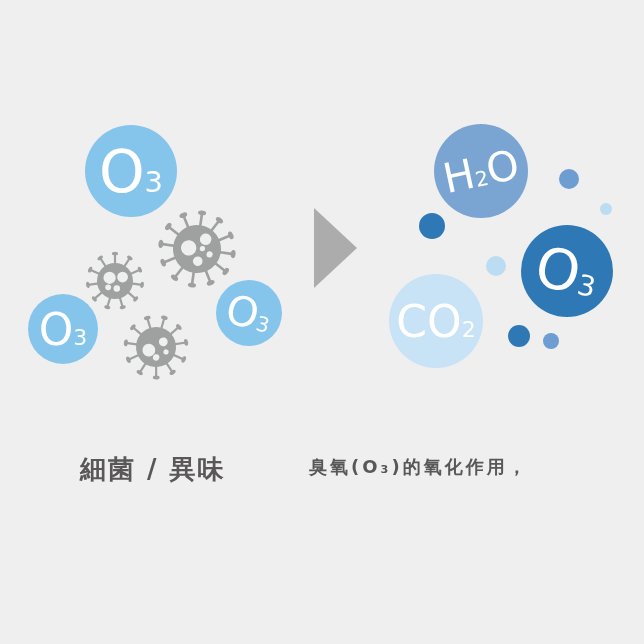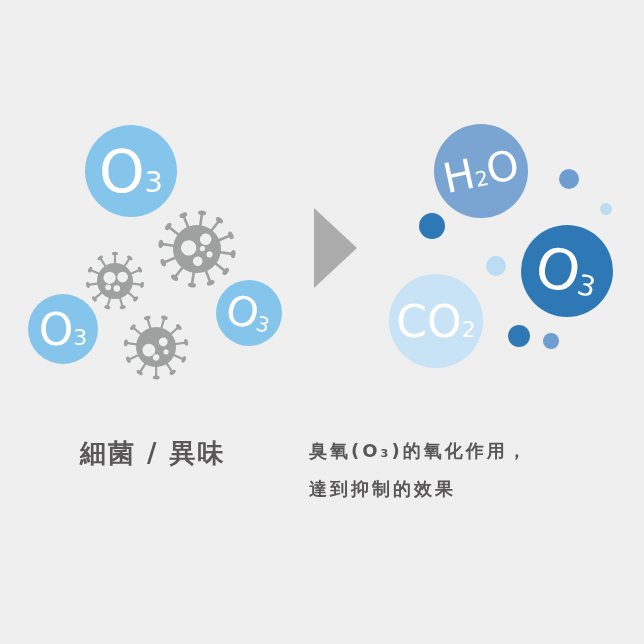--- a/index.html
+++ b/index.html
@@ -24,20 +24,21 @@
     position: absolute;
     left: 0;
     top: 0;
     display: block;
   }
   .caption {
     position: absolute;
     color: #595757;
     font-weight: 600;
     font-family: "DejaVu Sans", "Liberation Sans", sans-serif;
+    margin-top: 16px;
   }
   .caption-left {
     left: 80px;
     top: 436px;
     font-size: 26px;
     letter-spacing: 2px;
     white-space: nowrap;
   }
   .caption-right {
     left: 309px;
@@ -243,15 +244,14 @@
       <circle cx="606" cy="209" r="6" fill="#BCDCF3"></circle>
       <circle cx="496" cy="266" r="10" fill="#BCDCF3"></circle>
       <circle cx="519" cy="336" r="11" fill="#2E79B5"></circle>
       <circle cx="551" cy="341" r="8" fill="#6E9DD1"></circle>
     </svg>
 
   <div class="caption caption-left">細菌 / 異味</div>
 
   <div class="caption caption-right">
     <div class="cap-line">臭氧(O₃)的氧化作用，</div>
-    <div class="cap-line">達到抑制的效果</div>
   </div>
 </div>
 
 </body></html>

